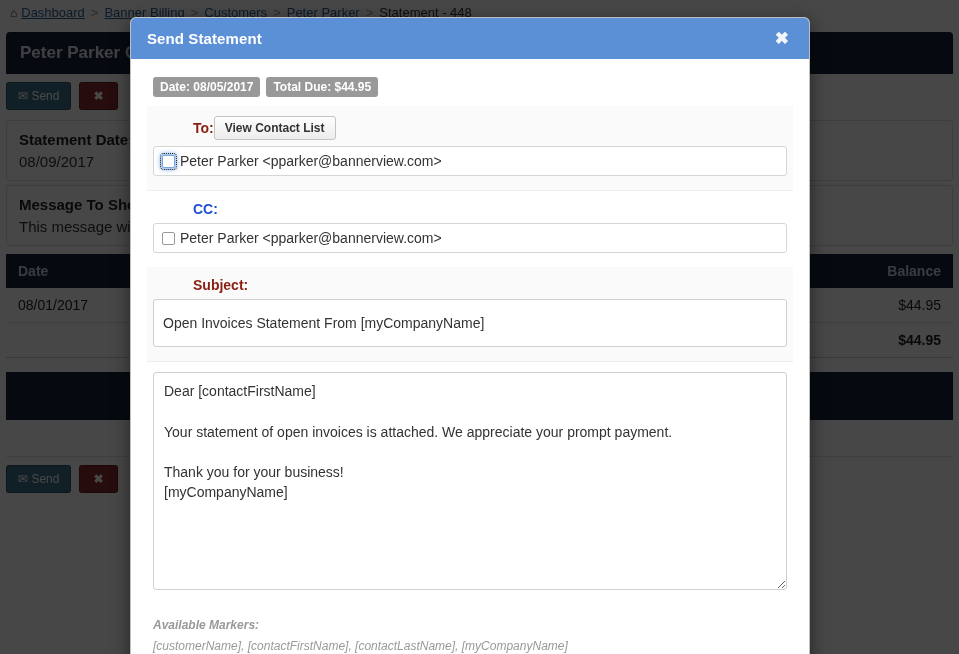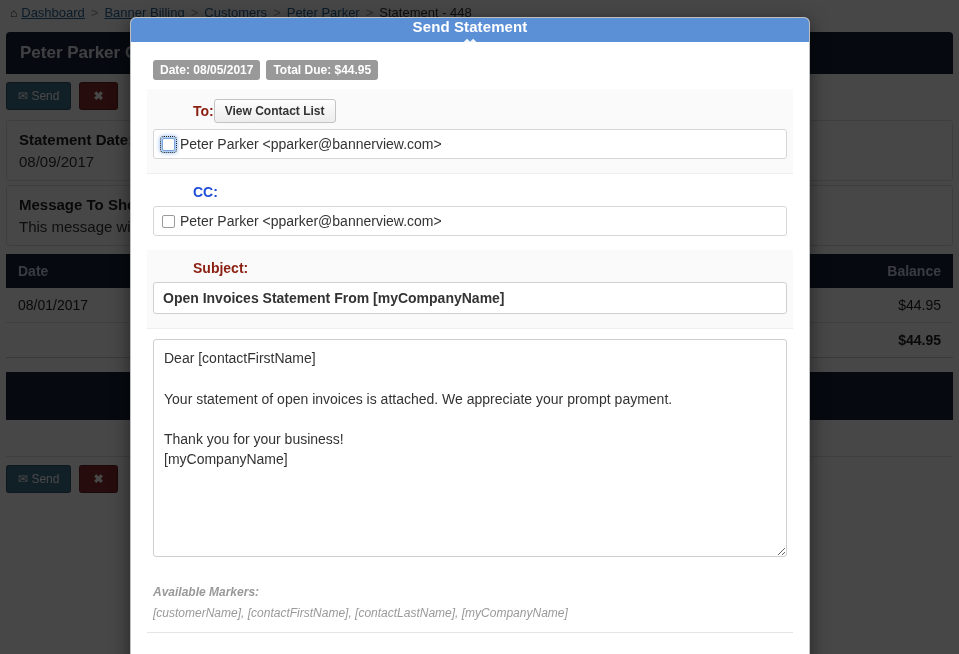--- a/index.html
+++ b/index.html
@@ -122,25 +122,24 @@
     width: 680px; height: 660px;
     background: #fff;
     border-radius: 6px;
     box-shadow: 0 5px 18px rgba(0,0,0,.5);
     z-index: 100;
     overflow: hidden;
     border: 1px solid rgba(0,0,0,.25);
   }
   .modal-header {
     background: #5b8fd6;
-    height: 24px;
+    height: 41px;
     display: flex; align-items: center;
     padding: 0 16px;
     color: #fff;
-    flex-direction: column;
   }
   .modal-title {
     font-size: 15px; font-weight: bold;
     flex: 1;
     letter-spacing: .1px;
   }
   .modal-close {
     font-size: 17px; font-weight: bold;
     color: #fff; opacity: .92;
     cursor: pointer;
@@ -195,26 +194,25 @@
     outline: 1px dotted #222;
     outline-offset: 1px;
     box-shadow: 0 0 4px 2px rgba(90,150,230,.65);
     border-color: #7aa7dd;
   }
 
   .txt-input {
     width: 100%;
     border: 1px solid #cfcfcf;
     border-radius: 3px;
-    padding: 7px 9px;
+    padding: 15px 9px;
     font-size: 14px;
     font-family: "Liberation Sans", sans-serif;
     color: #333;
     background: #fff;
-    font-weight: bold;
   }
   .txt-area {
     width: 100%;
     height: 218px;
     border: 1px solid #cfcfcf;
     border-radius: 3px;
     padding: 8px 10px;
     font-size: 14px;
     font-family: "Liberation Sans", sans-serif;
     color: #333;

